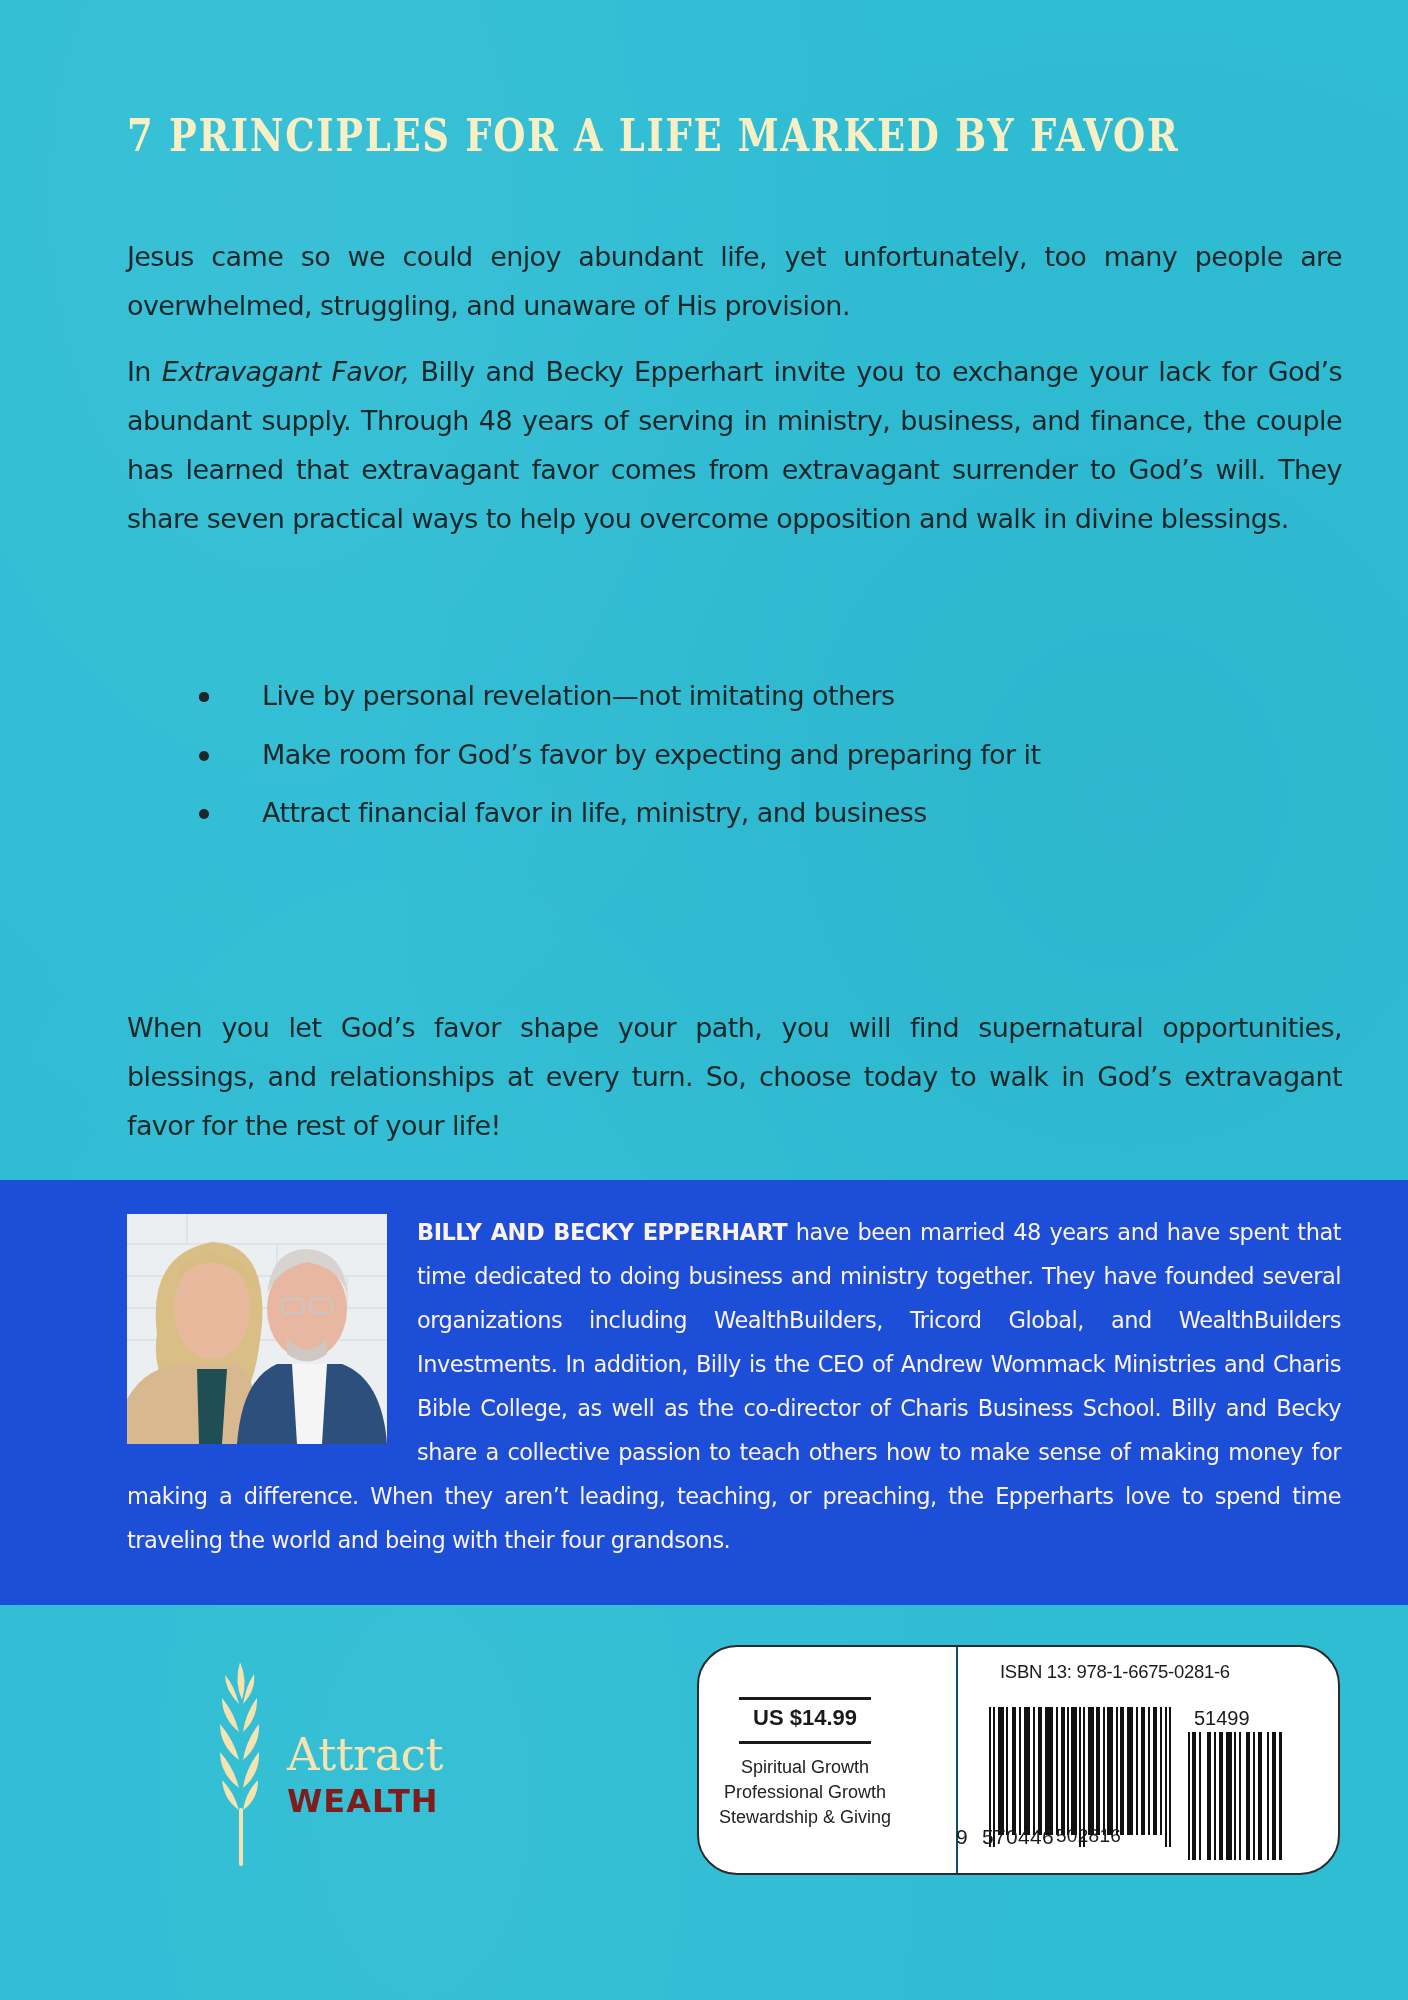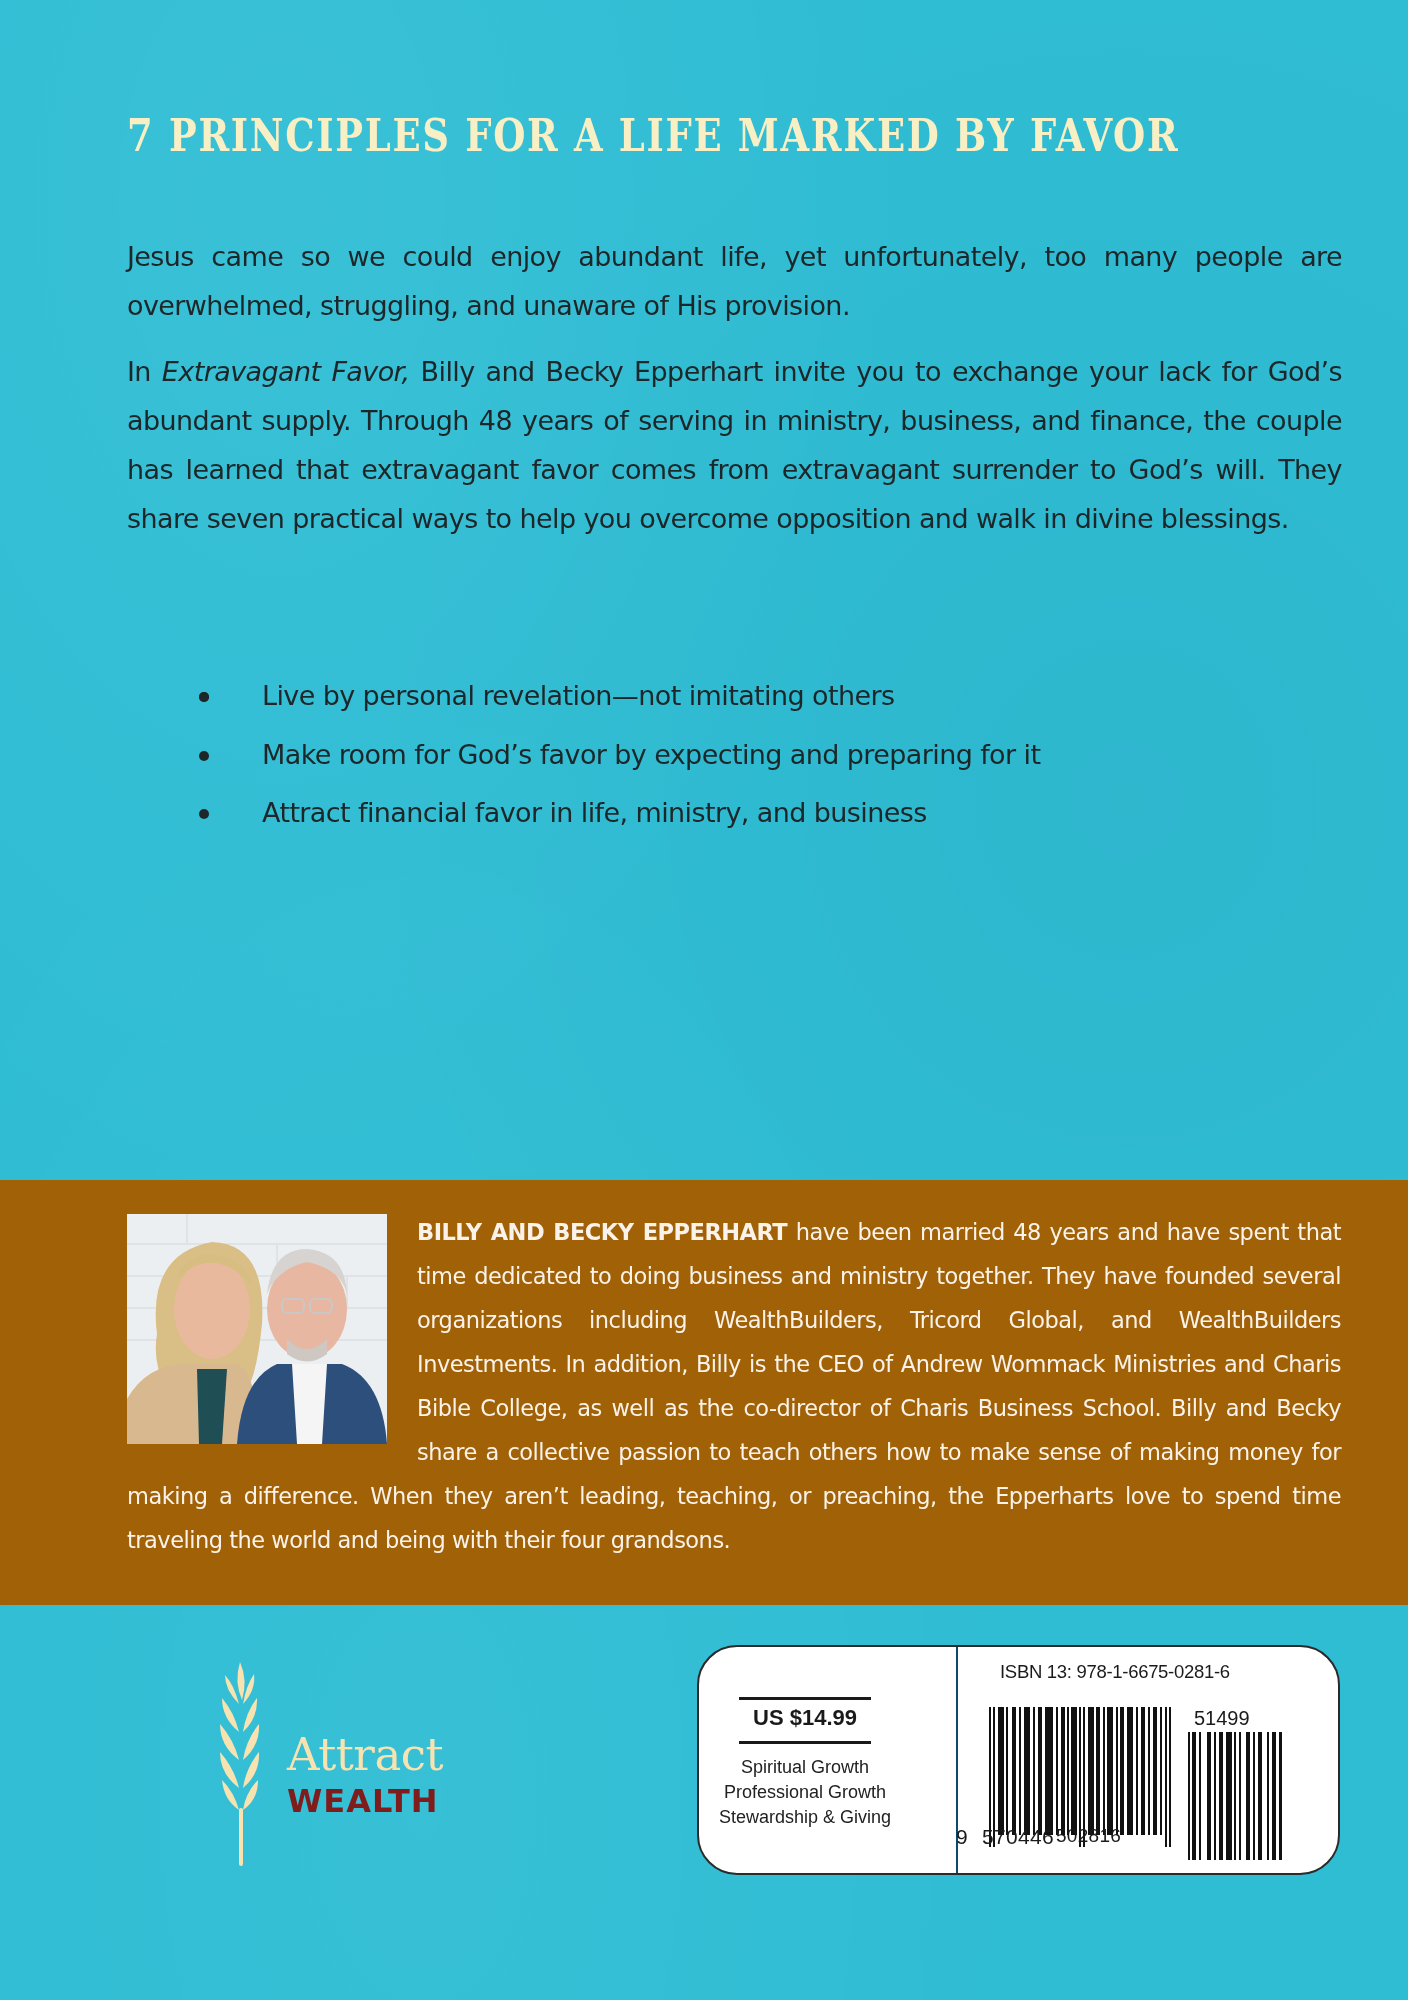--- a/index.html
+++ b/index.html
@@ -41,21 +41,21 @@
       color: #1d2628; white-space: nowrap;
     }
     .bullets li .dot {
       position: absolute; left: 72px; top: 25px;
       width: 10px; height: 10px; border-radius: 50%; background: #1d2628;
     }
     .closing { top: 1003px; }
 
     .bio-band {
       position: absolute; left: 0; top: 1180px; width: 1408px; height: 425px;
-      background: #a16207;
+      background: #1d4ed8;
     }
     .bio-photo {
       position: absolute; left: 127px; top: 34px; width: 260px; height: 230px;
       background: #eef0f2; overflow: hidden;
     }
     .bio-text {
       position: absolute; left: 127px; top: 30px; width: 1214px;
       font-size: 22.5px; line-height: 44px; color: #fbf3ea;
       letter-spacing: -0.5px; text-align: justify;
     }
@@ -125,20 +125,23 @@
     <p><span>In </span><em>Extravagant Favor,</em><span> Billy and Becky Epperhart invite you to exchange your lack for God’s abundant supply. Through 48 years of serving in ministry, business, and finance, the couple has learned that extravagant favor comes from extravagant surrender to God’s will. They share seven practical ways to help you overcome opposition and walk in divine blessings.</span></p>
   </div>
 
   <ul class="bullets">
     <li><span class="dot"></span></li>
     <li><span class="dot"></span><span>Live by personal revelation—not imitating others</span></li>
     <li><span class="dot"></span><span>Make room for God’s favor by expecting and preparing for it</span></li>
     <li><span class="dot"></span><span>Attract financial favor in life, ministry, and business</span></li>
   </ul>
 
+  <div class="body-text closing">
+    <p>When you let God’s favor shape your path, you will find supernatural opportuni­ties, blessings, and relationships at every turn. So, choose today to walk in God’s extravagant favor for the rest of your life!</p>
+  </div>
 </div>
 
 <div class="bio-band">
   <div class="bio-photo" title="Billy and Becky Epperhart">
     <svg width="260" height="230" viewBox="0 0 260 230">
       <rect width="260" height="230" fill="#eceff1"></rect>
       <g stroke="#dfe3e6" stroke-width="2">
         <line x1="0" y1="30" x2="260" y2="30"></line>
           <line x1="0" y1="62" x2="260" y2="62"></line>
         <line x1="0" y1="94" x2="260" y2="94"></line>

